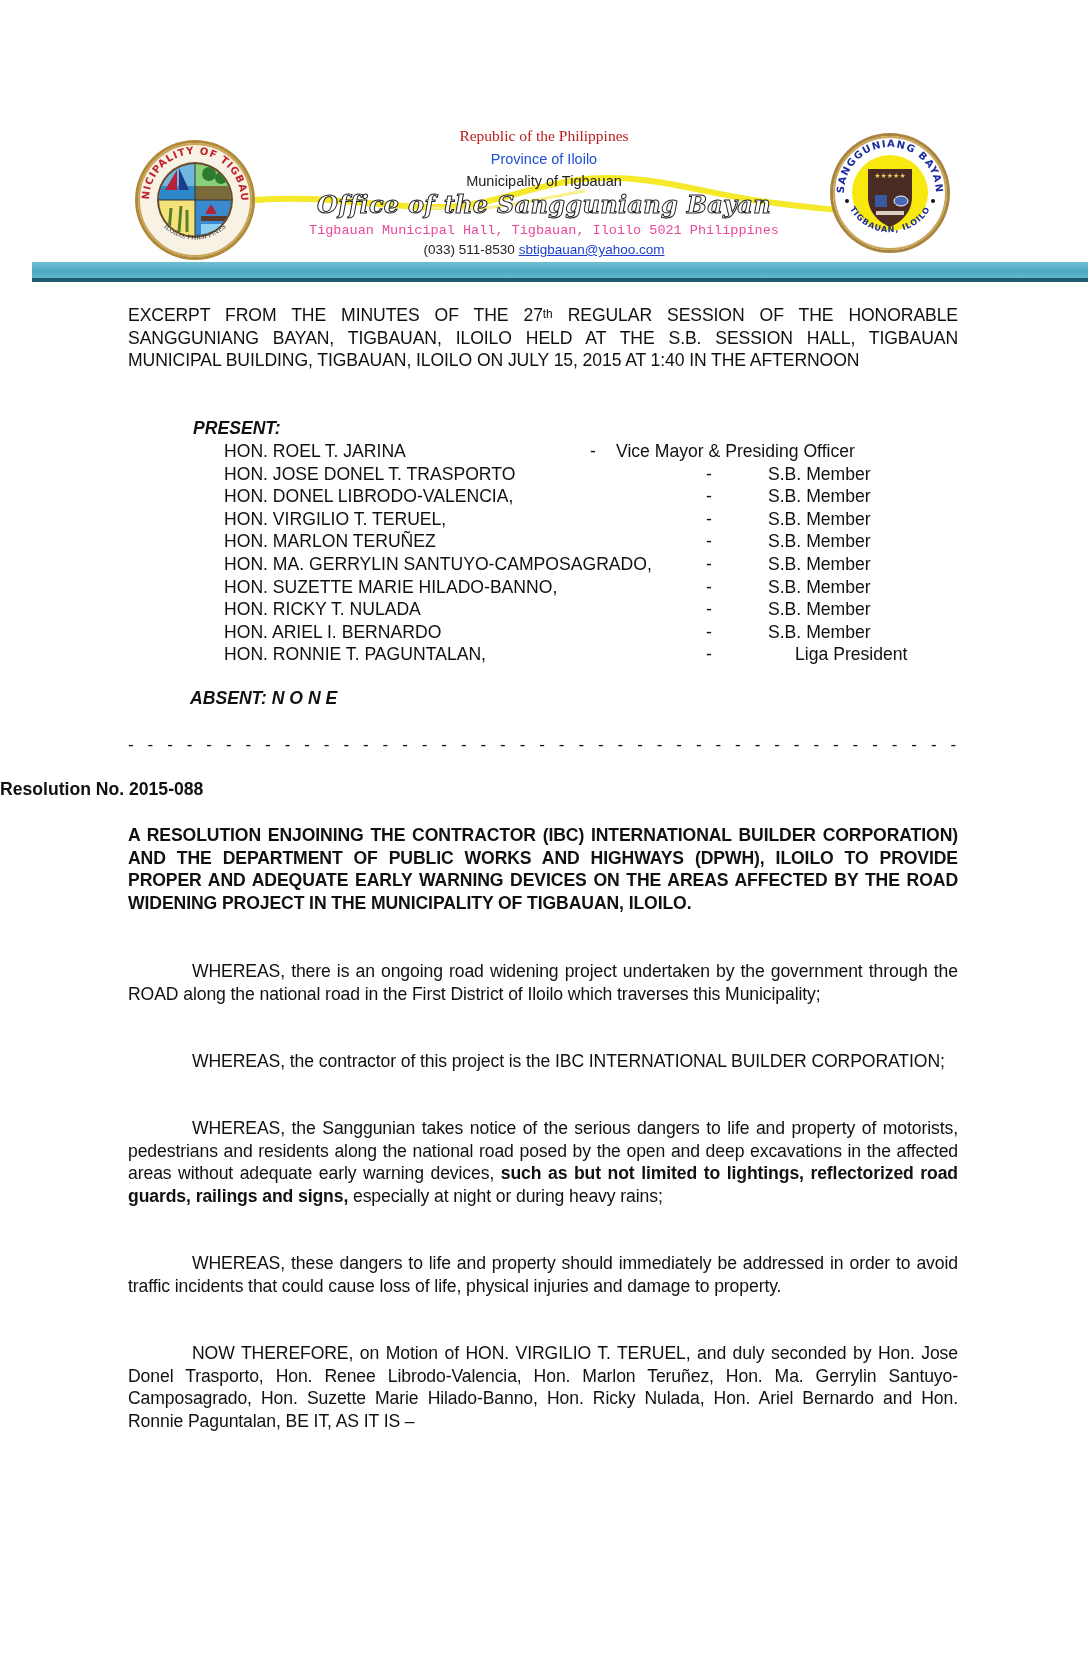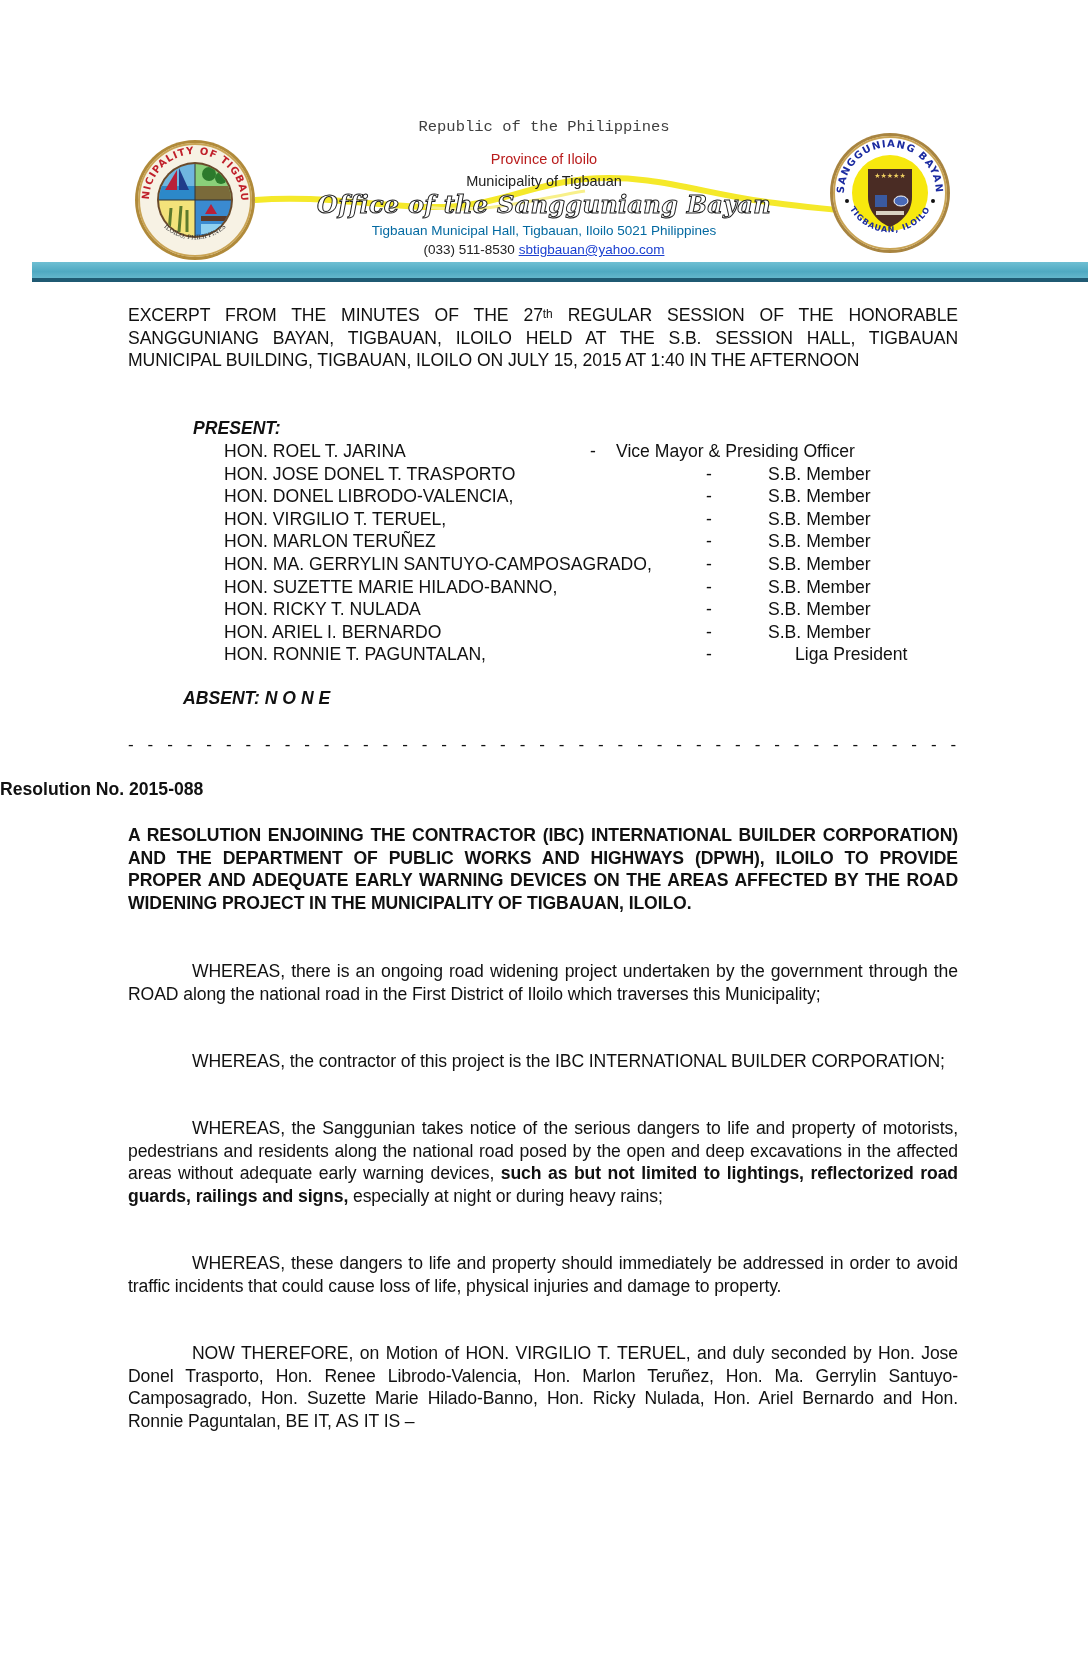--- a/index.html
+++ b/index.html
@@ -1,45 +1,45 @@
 <!DOCTYPE html>
 <html><head>
 <meta charset="utf-8">
 <style>
   html, body { margin:0; padding:0; background:#ffffff; }
   body { width:1088px; height:1664px; position:relative; overflow:hidden;
          font-family:"Liberation Sans", sans-serif; color:#111; }
   
   .hdr-line { position:absolute; left:0; width:1088px; text-align:center; white-space:nowrap; }
-  .hdr-republic { top:118px; font-family:Liberation Mono, monospace; font-size:15.5px; color:#404040; }
-  .hdr-province { top:151px; font-size:14.5px; color:#b91c1c; }
+  .hdr-republic { top:127px; font-family:Liberation Serif, serif; font-size:15.5px; color:#b91c1c; }
+  .hdr-province { top:151px; font-size:14.5px; color:#1d4ed8; }
   .hdr-muni { top:173px; font-size:14.5px; color:#222; }
   .hdr-office { top:190px; font-family:"DejaVu Serif", serif; font-style:italic; font-size:24px;
                 color:#fff; -webkit-text-stroke:1px #222; letter-spacing:0.3px; font-weight:bold; }
-  .hdr-address { top:223px; font-size:13.5px; color:#0369a1; }
+  .hdr-address { top:223px; font-size:13.5px; color:#ec4899;font-family:Liberation Mono, monospace; }
   .hdr-contact { top:242px; font-size:13.5px; color:#222; }
   .hdr-contact a { color:#1a3fd0; text-decoration:underline; }
   .swoosh { position:absolute; left:255px; top:165px; width:590px; height:70px; }
   .logo { position:absolute; width:124px; height:124px; }
   .logo-left { left:133px; top:138px; }
   .logo-right { left:828px; top:131px; }
   .hbar { position:absolute; left:32px; top:262px; width:1056px; height:16px;
           background:linear-gradient(#6fbfd3,#4fa9c2 60%,#63b6cc);
           border-bottom:4px solid #1f5a73; }
   
   .para { position:absolute; left:128px; width:830px; font-size:17.6px; line-height:22.5px;
           text-align:justify; letter-spacing:-0.1px; }
   .para .indent { display:inline-block; width:64px; }
   sup { font-size:12px; vertical-align:top; position:relative; top:-1px; }
   .present-label { position:absolute; left:193px; top:418px; font-size:17.6px; font-weight:bold; font-style:italic; }
   .att-row { position:absolute; left:224px; font-size:17.6px; white-space:nowrap; height:22px; }
   .att-name { position:absolute; left:0; top:0; }
   .att-dash { position:absolute; top:0; }
   .att-role { position:absolute; top:0; }
-  .absent { position:absolute; left:183px; top:688px; font-size:17.6px; font-weight:bold; font-style:italic; }
+  .absent { position:absolute; left:190px; top:688px; font-size:17.6px; font-weight:bold; font-style:italic; }
   .dashes { position:absolute; left:128px; top:735px; width:830px; font-size:17px; letter-spacing:4.6px; overflow:hidden; white-space:nowrap; }
   .res-no { position:absolute; left:0; width:904px; top:779px; text-align:left; font-size:17.6px; font-weight:bold; }
   .res-title { font-weight:bold; }
   b { font-weight:bold; }
 </style>
 </head>
 <body>
 
 <svg class="swoosh" viewBox="0 0 590 70" preserveAspectRatio="none">
   <path d="M0,35 C60,30 110,40 170,42 C240,44 270,20 330,14 C400,8 450,30 520,38 C550,42 575,44 590,46" fill="none" stroke="#f5e92a" stroke-width="6" stroke-linecap="round"></path>

